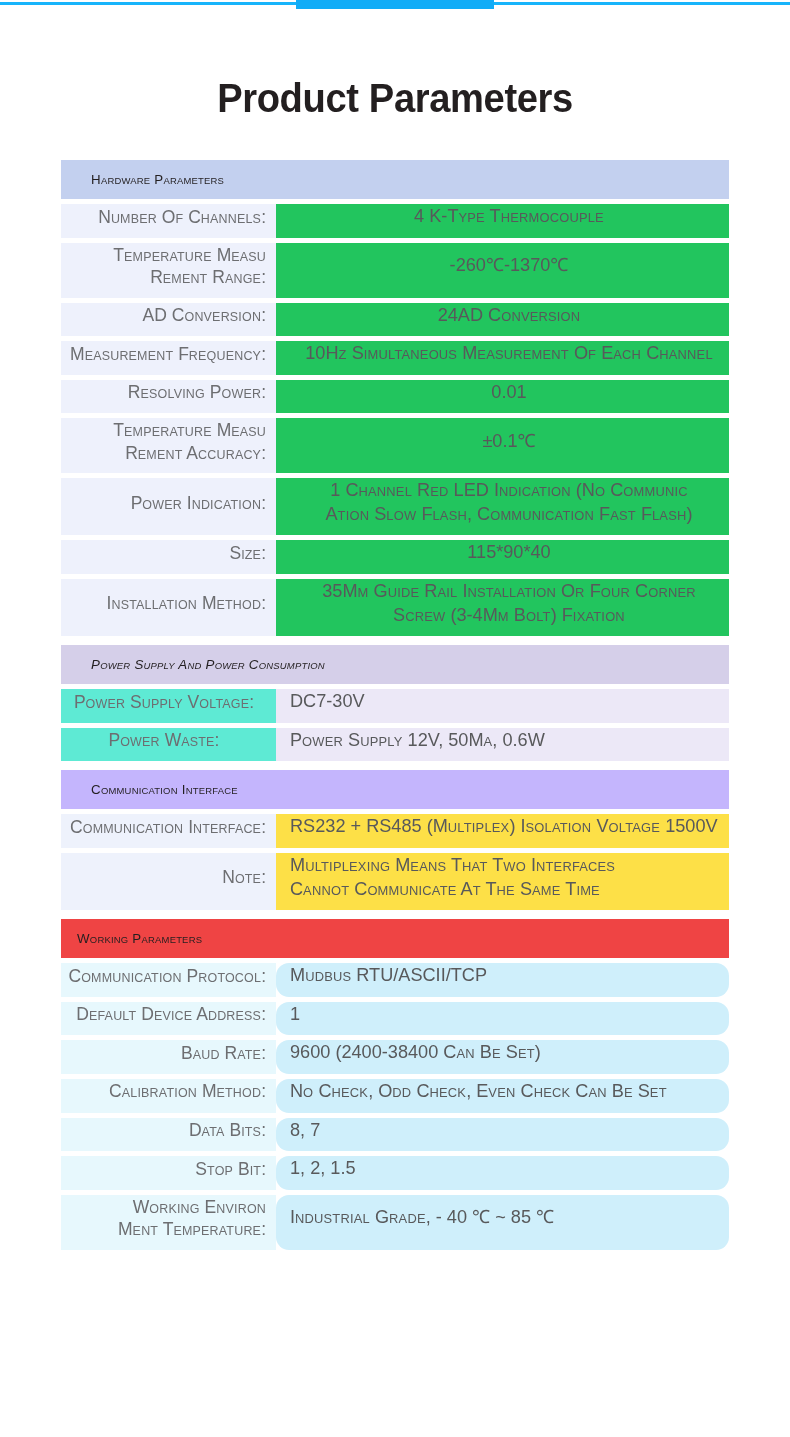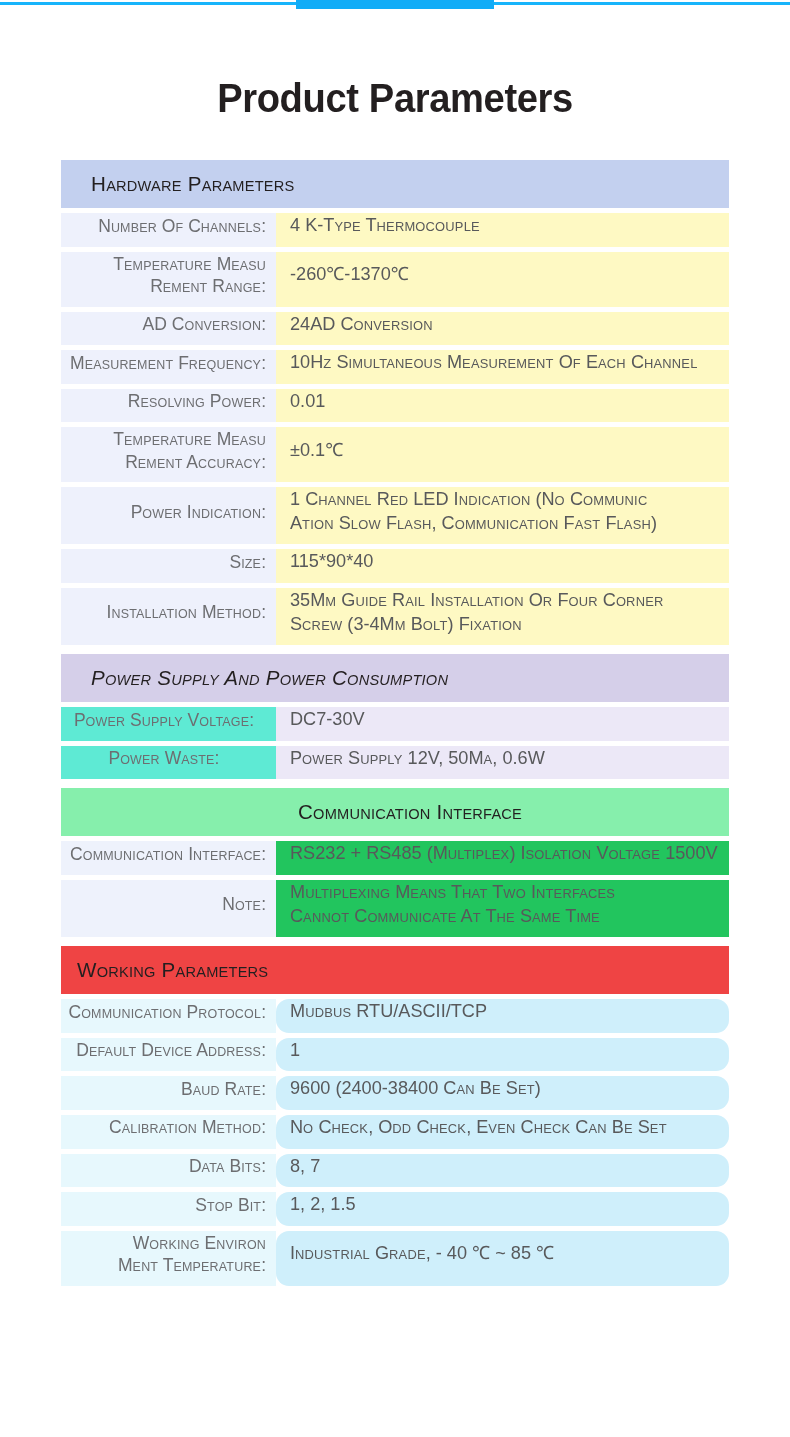--- a/index.html
+++ b/index.html
@@ -54,27 +54,27 @@
   .spec-table {
     width: 668px;
     margin: 0 auto;
     margin-top: 38px;
     border-collapse: separate;
     border-spacing: 0;
   }
 
   .sec-header td {
     padding: 12px 0 12px 30px;
-    font-size: 17px;
+    font-size: 11px;
     color: #231f20;
     letter-spacing: 0.3px;
   }
   .sec-header.hw td   { background: #c3d0ef; }
   .sec-header.pw td   { background: #d5cfe9; font-style: italic; }
-  .sec-header.ci td   { background: #86efac; text-align: center; }
+  .sec-header.ci td   { background: #c4b5fd; }
   .sec-header.wp td   { background: #ef4444; padding-left: 16px; }
 
   .spec-row td {
     vertical-align: middle;
     padding-bottom: 9px;
   }
   .spec-row td.k {
     width: 204px;
     text-align: right;
     padding-right: 10px;
@@ -84,25 +84,25 @@
   }
   .spec-row td.v {
     padding-left: 14px;
     font-size: 15px;
     color: #58595b;
     line-height: 1.3;
   }
 
   
   .hw-body td.k { background: #eef1fc; }
-  .hw-body td.v { background: #fef9c3; }
+  .hw-body td.v { background: #22c55e; text-align: center; }
   .pw-body td.k { background: #5eead4; text-align: center; }
   .pw-body td.v { background: #ece8f7; }
   .ci-body td.k { background: #eef2fc; }
-  .ci-body td.v { background: #22c55e; }
+  .ci-body td.v { background: #fde047; }
   .wp-body td.k { background: #e7f8fd; }
   .wp-body td.v { background: #cfeffb; border-radius: 13px; }
 
   .gap td { height: 5px; padding: 0; background: #ffffff; }
   .gap-lg td { height: 9px; padding: 0; background: #ffffff; }
 
   
   .sc { text-transform: uppercase; }
   .sc .cap { font-size: 1.21em; }
   .sc .rest { font-size: 0.86em; letter-spacing: 0.2px; }

